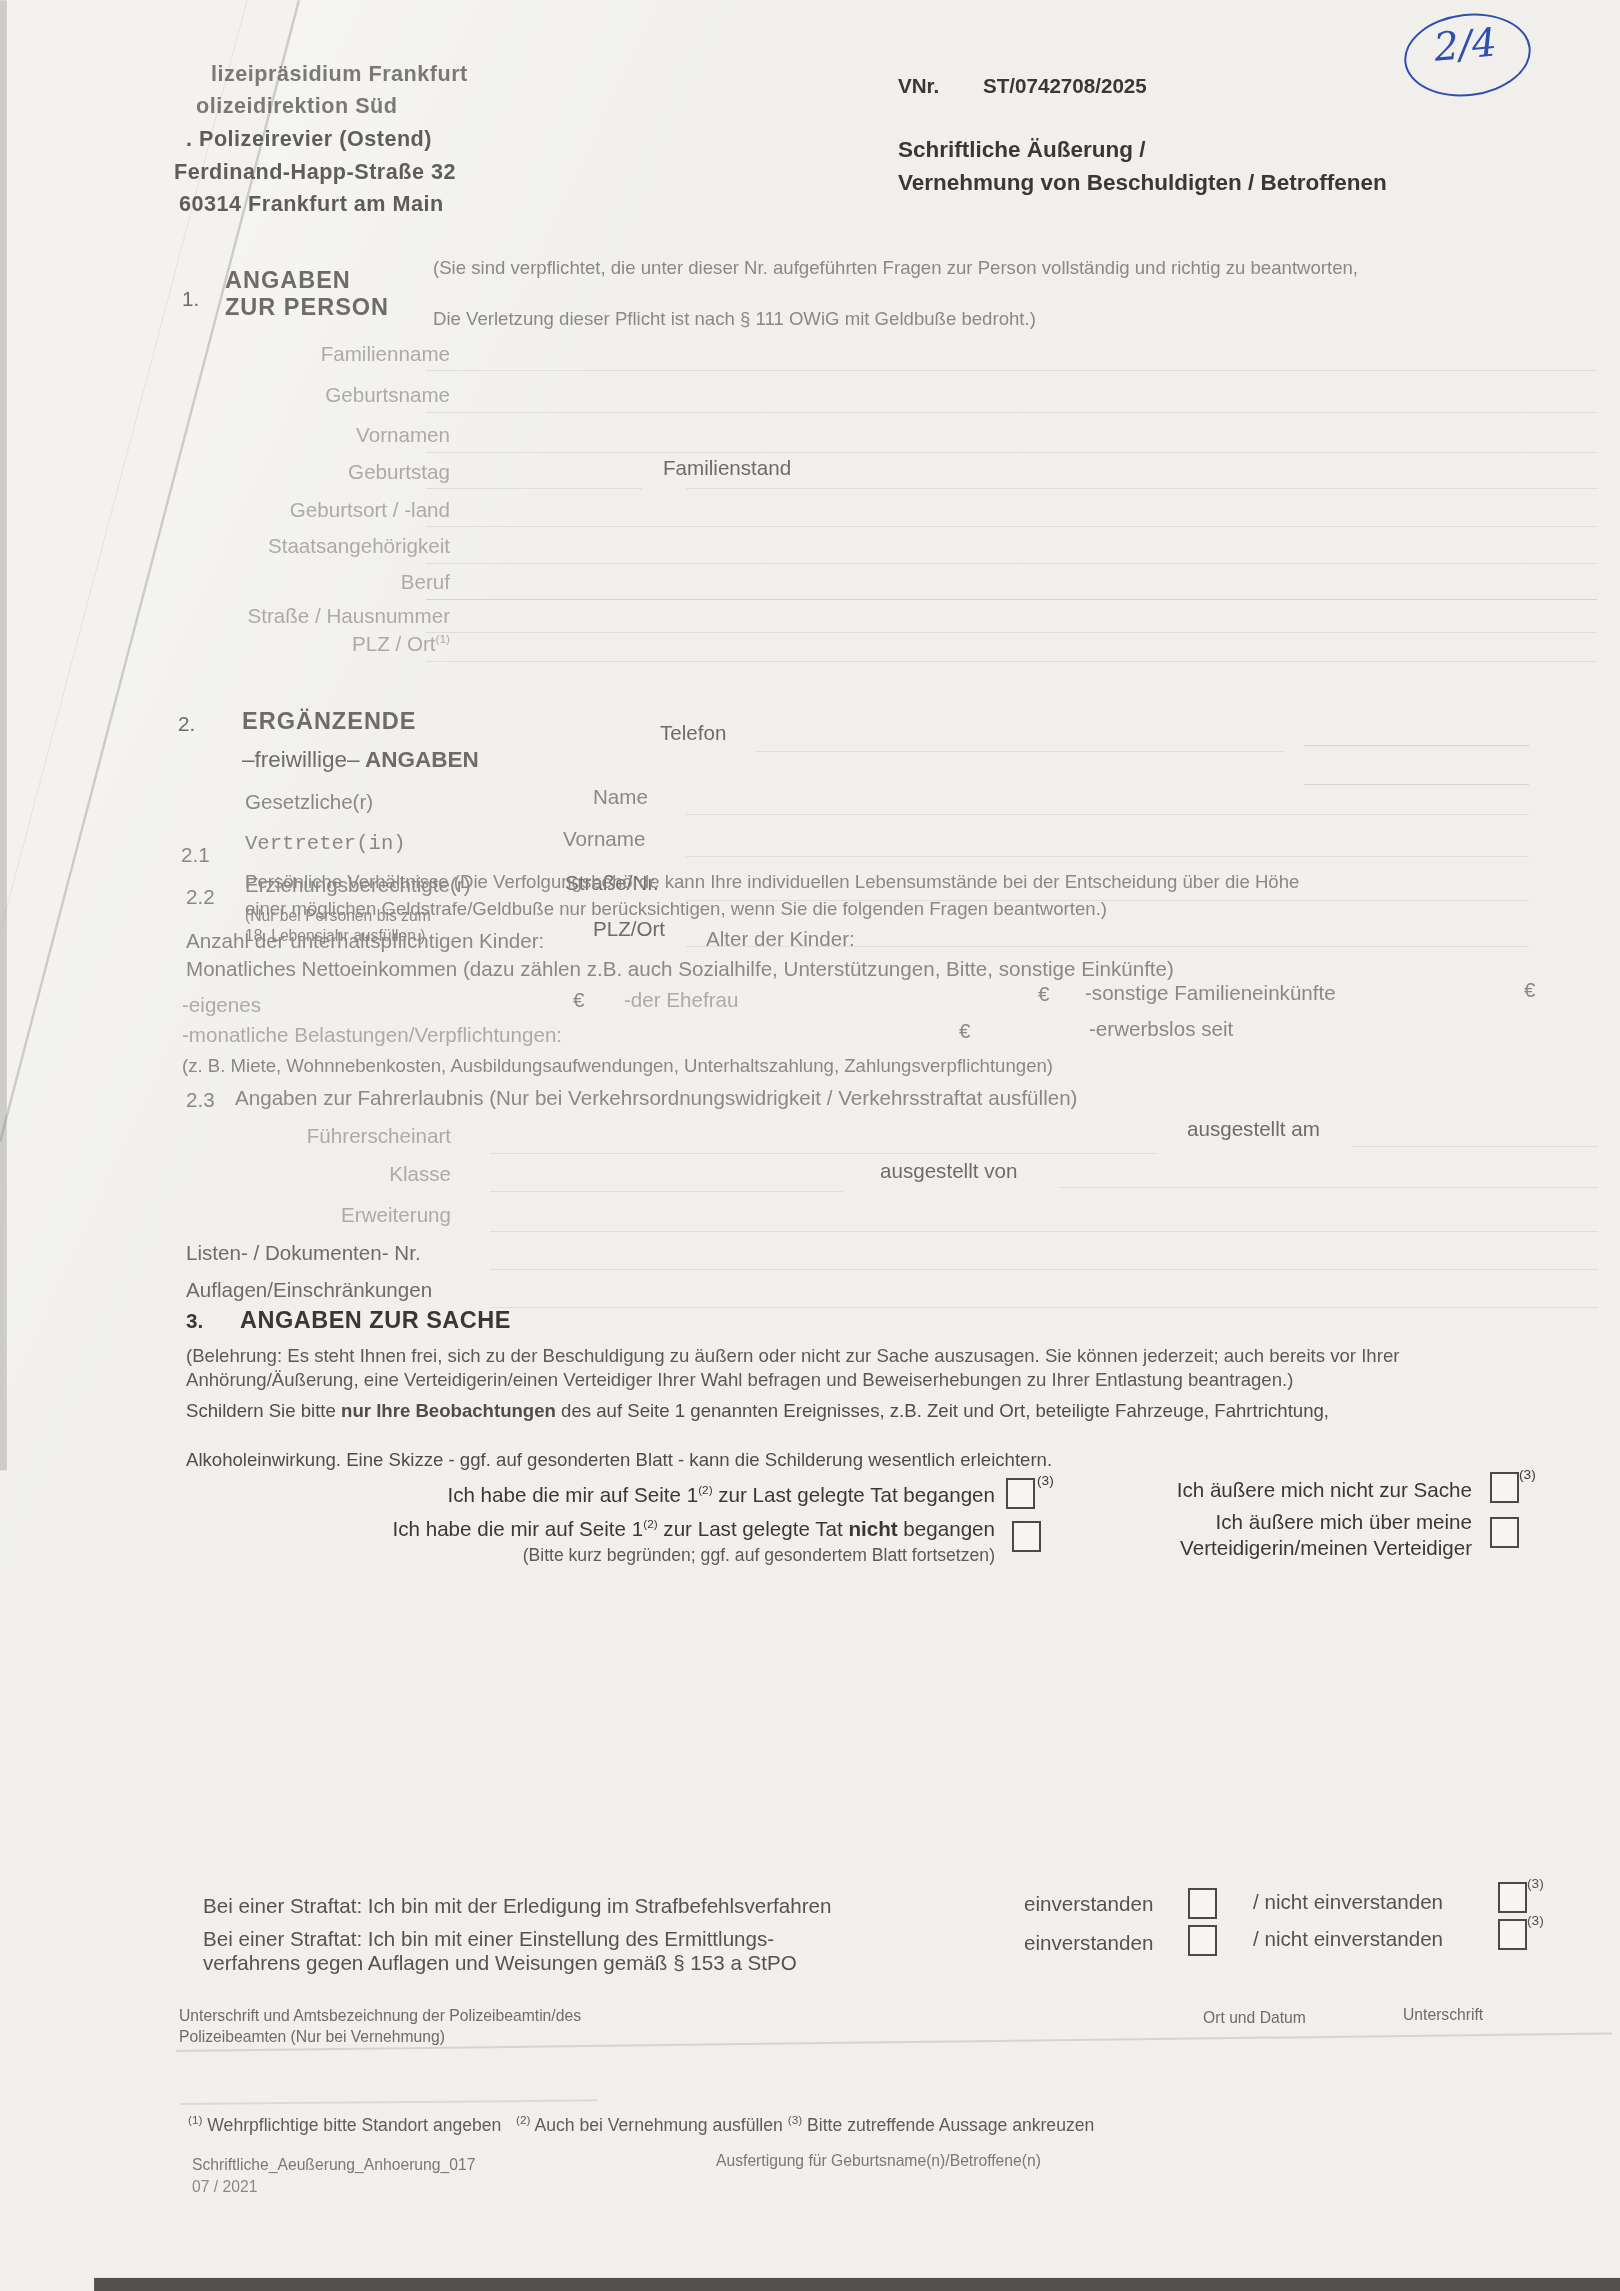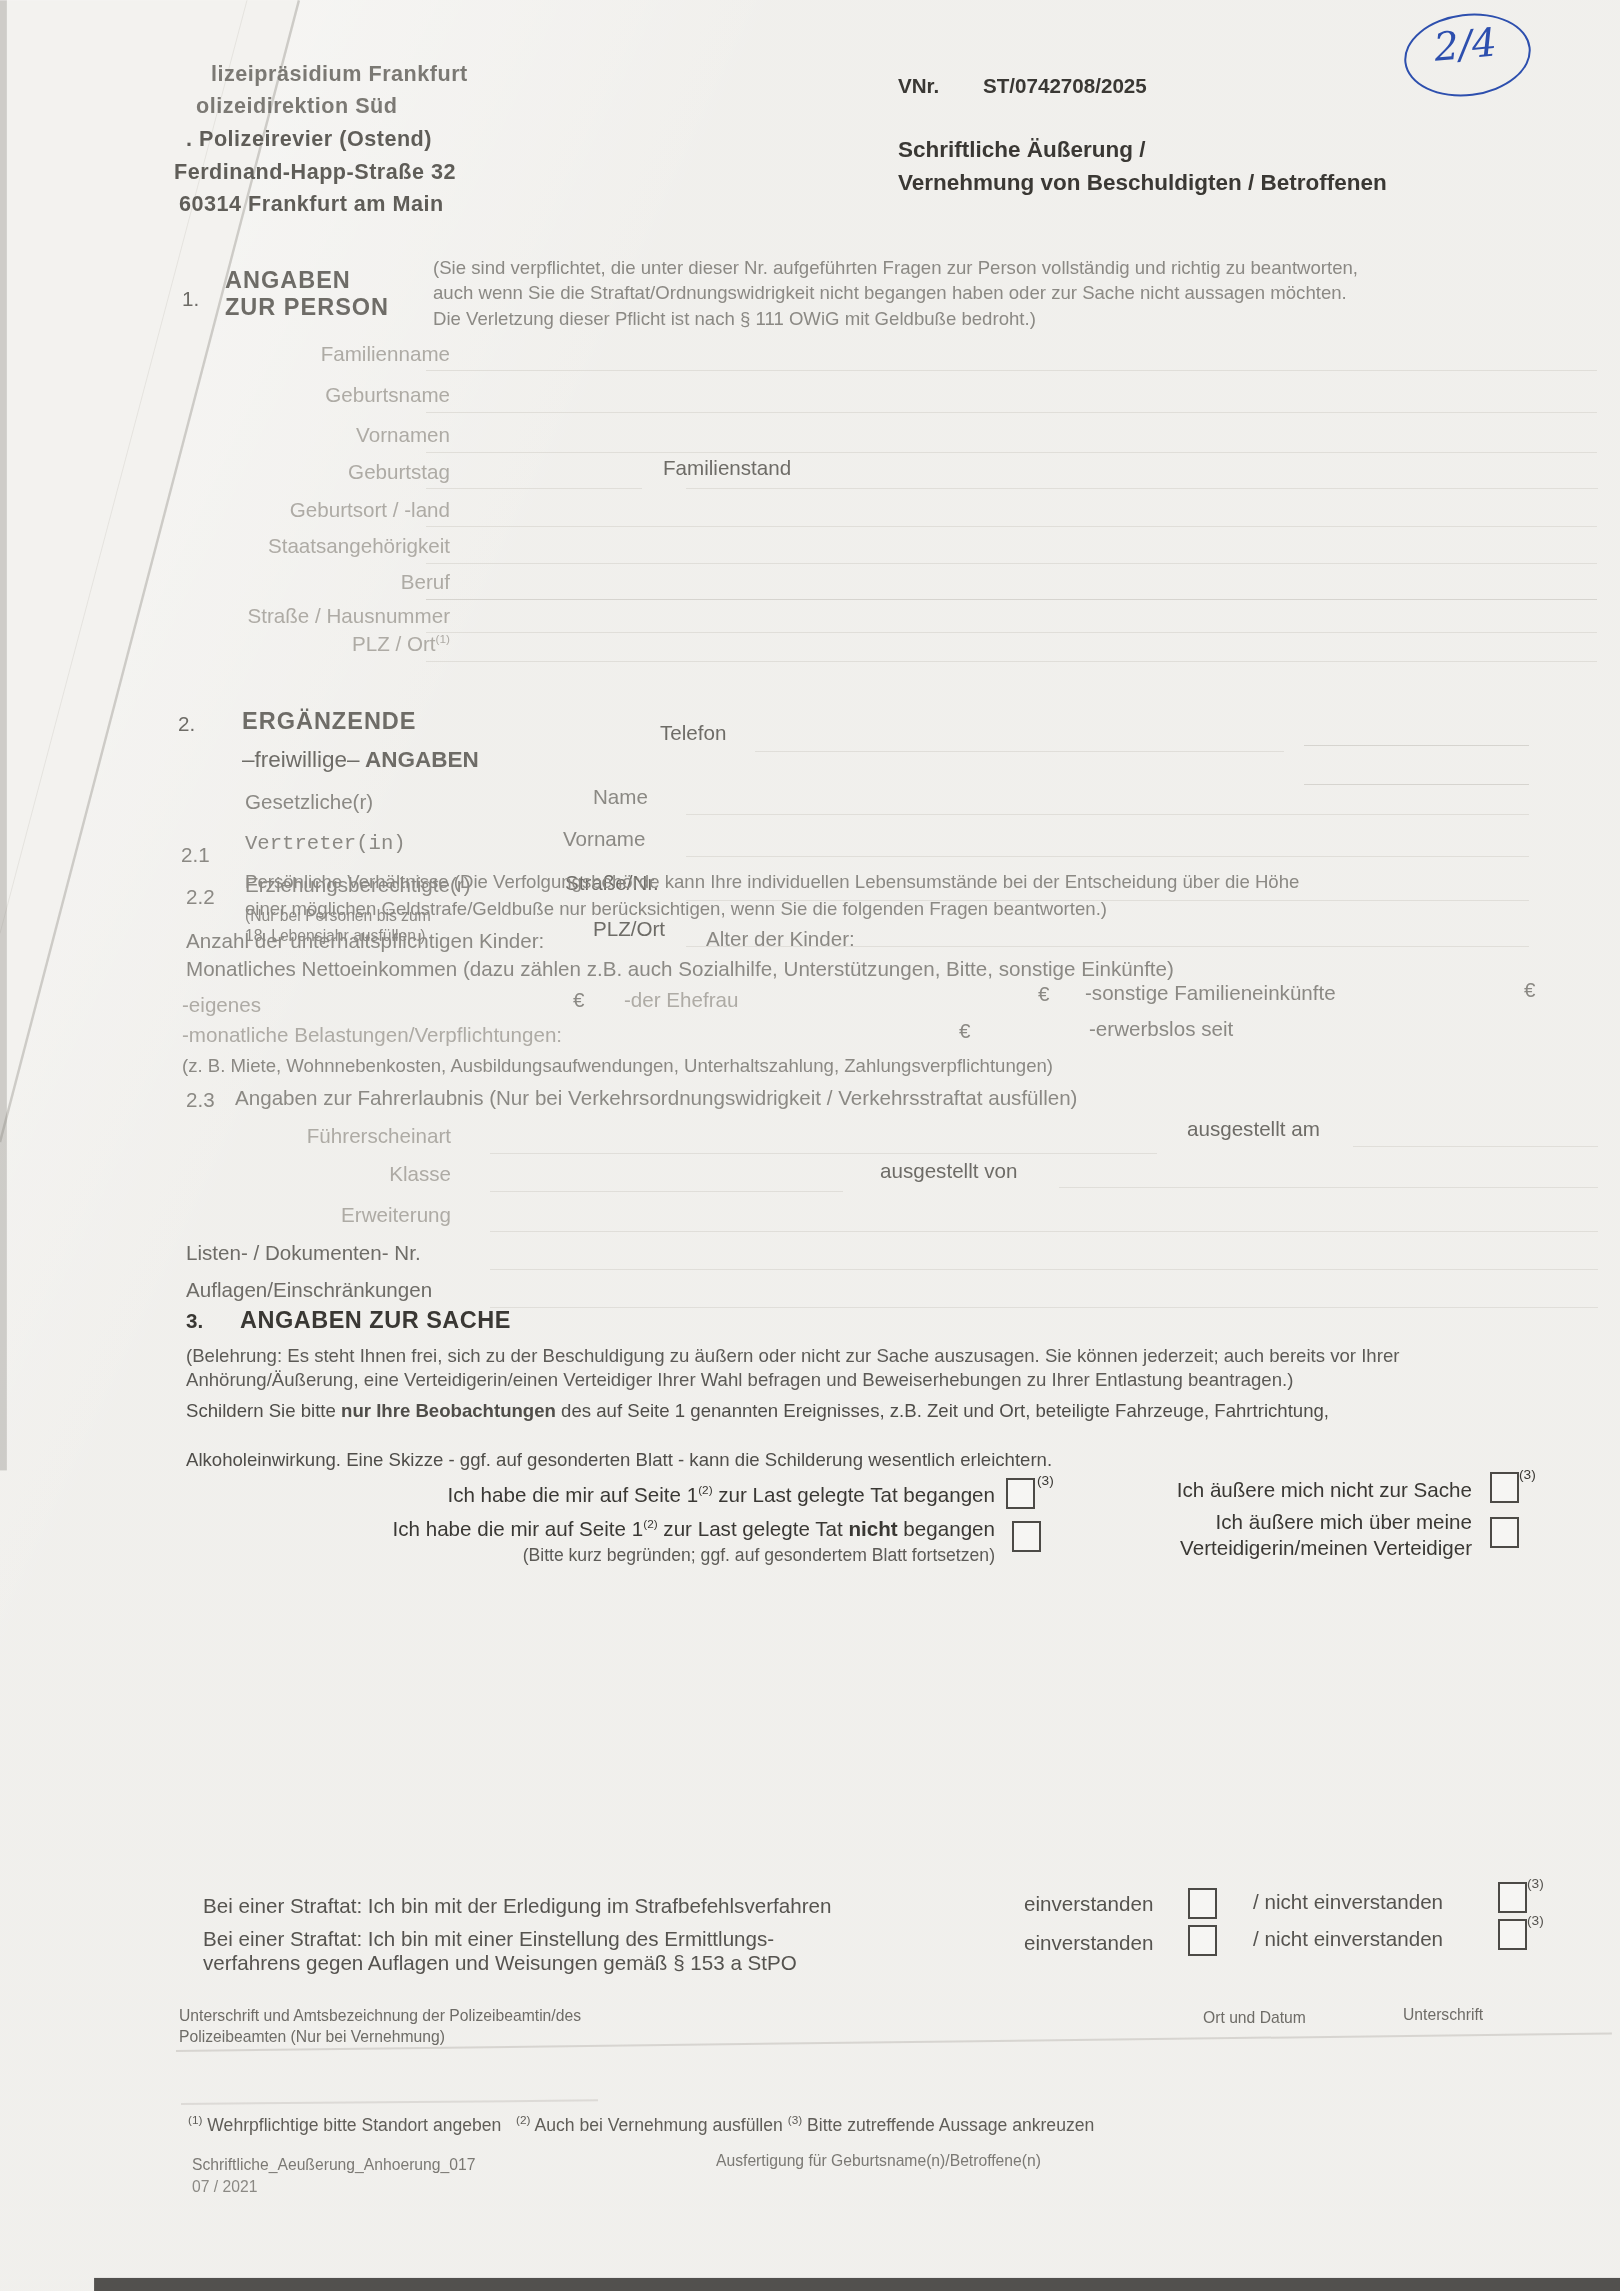--- a/index.html
+++ b/index.html
@@ -57,21 +57,20 @@
 
   <div class="abs t21 b ink" style="left:898px;top:74px;">VNr.</div>
   <div class="abs t21 b ink" style="left:983px;top:74px;">ST/0742708/2025</div>
   <div class="abs b ink" style="left:898px;top:137px;font-size:22.5px;">Schriftliche Äußerung /</div>
   <div class="abs b ink" style="left:898px;top:170px;font-size:22.5px;">Vernehmung von Beschuldigten / Betroffenen</div>
 
   <div class="abs t21 lbldark" style="left:182px;top:287px;">1.</div>
   <div class="abs b lbldark" style="left:225px;top:267px;font-size:23.5px;letter-spacing:1px;">ANGABEN</div>
   <div class="abs b lbldark" style="left:225px;top:294px;font-size:23.5px;letter-spacing:1px;">ZUR PERSON</div>
   <div class="abs t19 lblmed" style="left:433px;top:257px;">(Sie sind verpflichtet, die unter dieser Nr. aufgeführten Fragen zur Person vollständig und richtig zu beantworten,</div>
-  <div class="abs t19 lblmed" style="left:433px;top:282px;">auch wenn Sie die Straftat/Ordnungswidrigkeit nicht begangen haben oder zur Sache nicht aussagen möchten.</div>
   <div class="abs t19 lblmed" style="left:433px;top:308px;">Die Verletzung dieser Pflicht ist nach § 111 OWiG mit Geldbuße bedroht.)</div>
 
   <div class="abs t21 lblfade right" style="left:127px;top:342px;width:323px;">Familienname</div>
   <div class="fline" style="left:426px;top:370px;width:1171px;"></div>
   <div class="abs t21 lblfade right" style="left:127px;top:383px;width:323px;">Geburtsname</div>
   <div class="fline" style="left:426px;top:412px;width:1171px;"></div>
   <div class="abs t21 lblfade right" style="left:127px;top:423px;width:323px;">Vornamen</div>
   <div class="fline" style="left:426px;top:452px;width:1171px;"></div>
   <div class="abs t21 lblfade right" style="left:127px;top:460px;width:323px;">Geburtstag</div>
   <div class="abs t21 lbldark" style="left:663px;top:456px;">Familienstand</div>

